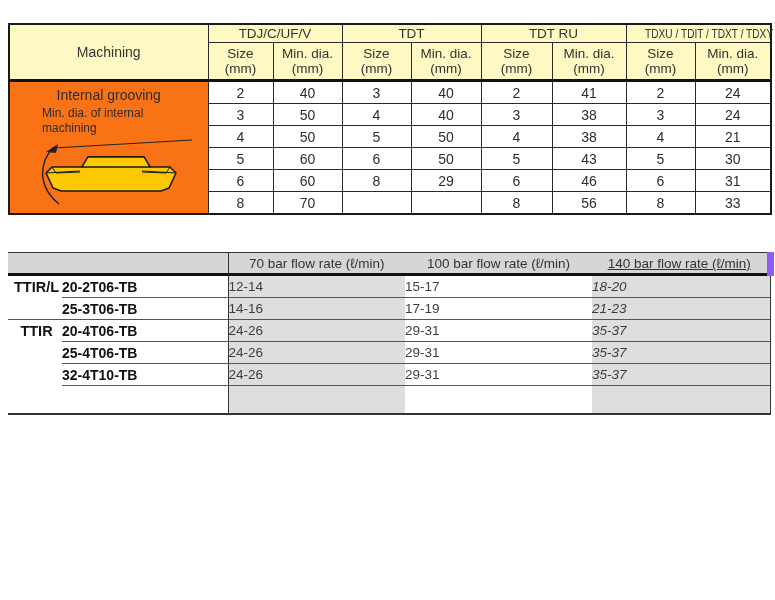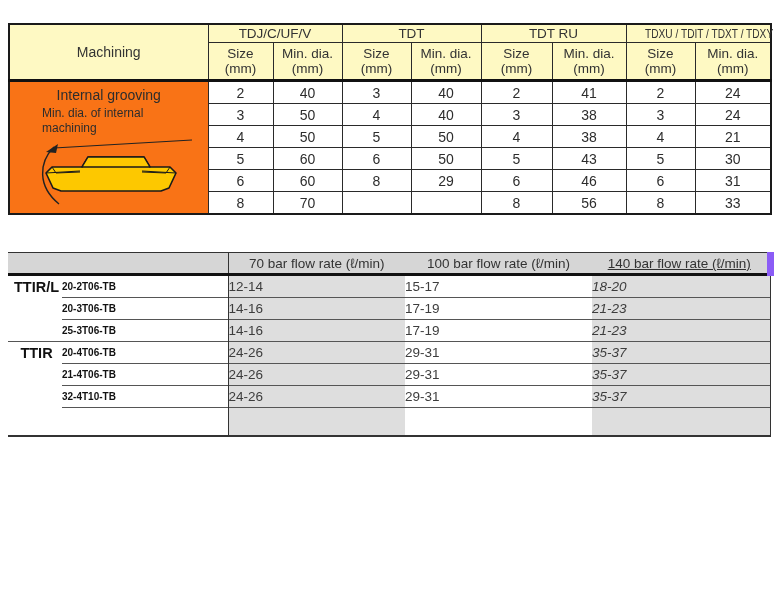--- a/index.html
+++ b/index.html
@@ -31,21 +31,21 @@
   .t2{position:absolute;left:8px;top:252px;width:762px;border-collapse:collapse;
       table-layout:fixed;}
   .t2 th,.t2 td{padding:0;vertical-align:middle;margin-left:28px;}
   .t2 thead th{background:#d6d6d6;height:20px;font-weight:normal;font-size:13.5px;
       color:#333;border-top:1px solid #333;border-bottom:3px solid #111;text-align:center;}
   .t2 th.hlabel{border-right:1px solid #333;}
   .t2 th.hlast{border-right:7px solid #8b5cf6;text-decoration:underline;}
   .t2 td{height:21px;font-size:13.5px;color:#3d3d3d;text-align:left;}
   .t2 td.series{text-align:center;font-weight:bold;font-size:14.5px;color:#111;
       padding-left:3px;background:#fff;}
-  .t2 td.model{text-align:left;font-weight:bold;font-size:10px;color:#111;
+  .t2 td.model{text-align:left;font-weight:bold;font-size:14px;color:#111;
       border-right:1px solid #333;border-top:1px solid #555;background:#fff;}
   .t2 td.val{border-top:1px solid #555;}
   .t2 td.shade{background:#dedede;}
   .t2 td.plain{background:#fff;}
   .t2 td.v140{border-right:1px solid #333;font-style:italic;}
   .t2 tr.group-start td.series{border-top:1px solid #555;}
   .t2 tr.empty-row td{height:27px;}
   .t2 tr.empty-row td{border-bottom:2px solid #333;}
 </style>
 </head>
@@ -200,42 +200,35 @@
     <tbody id="t2-body">
         <tr class="group-start">
           <td class="series">TTIR/L</td>
           <td class="model">20-2T06-TB</td>
           <td class="val shade">12-14</td>
           <td class="val plain">15-17</td>
           <td class="val shade v140">18-20</td>
         </tr>
         <tr>
           <td class="series"></td>
-          <td class="model">20-3T06-TB</td>
-          <td class="val shade">14-16</td>
-          <td class="val plain">17-19</td>
-          <td class="val shade v140">21-23</td>
-        </tr>
-        <tr>
-          <td class="series"></td>
           <td class="model">25-3T06-TB</td>
           <td class="val shade">14-16</td>
           <td class="val plain">17-19</td>
           <td class="val shade v140">21-23</td>
         </tr>
         <tr class="group-start">
           <td class="series">TTIR</td>
           <td class="model">20-4T06-TB</td>
           <td class="val shade">24-26</td>
           <td class="val plain">29-31</td>
           <td class="val shade v140">35-37</td>
         </tr>
         <tr>
           <td class="series"></td>
-          <td class="model">21-4T06-TB</td>
+          <td class="model">25-4T06-TB</td>
           <td class="val shade">24-26</td>
           <td class="val plain">29-31</td>
           <td class="val shade v140">35-37</td>
         </tr>
         <tr>
           <td class="series"></td>
           <td class="model">32-4T10-TB</td>
           <td class="val shade">24-26</td>
           <td class="val plain">29-31</td>
           <td class="val shade v140">35-37</td>

